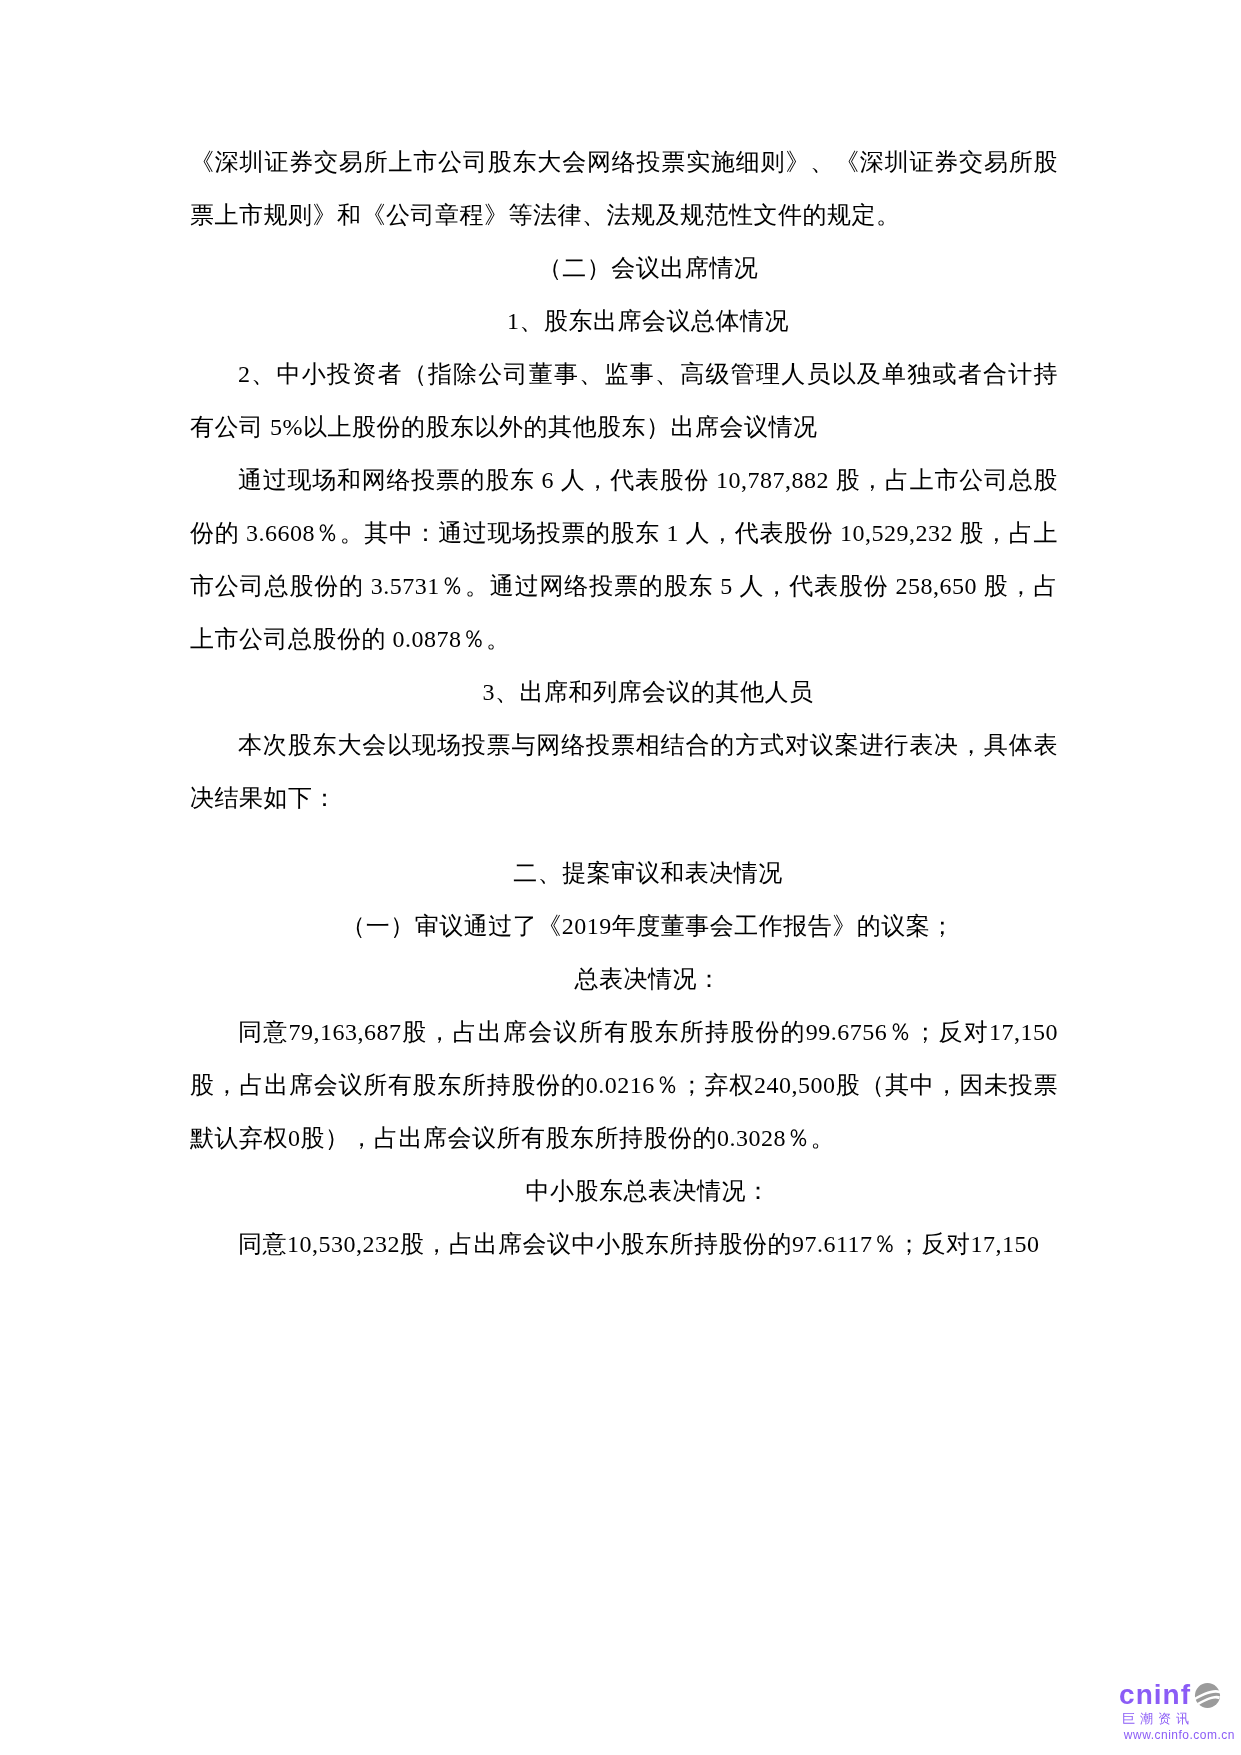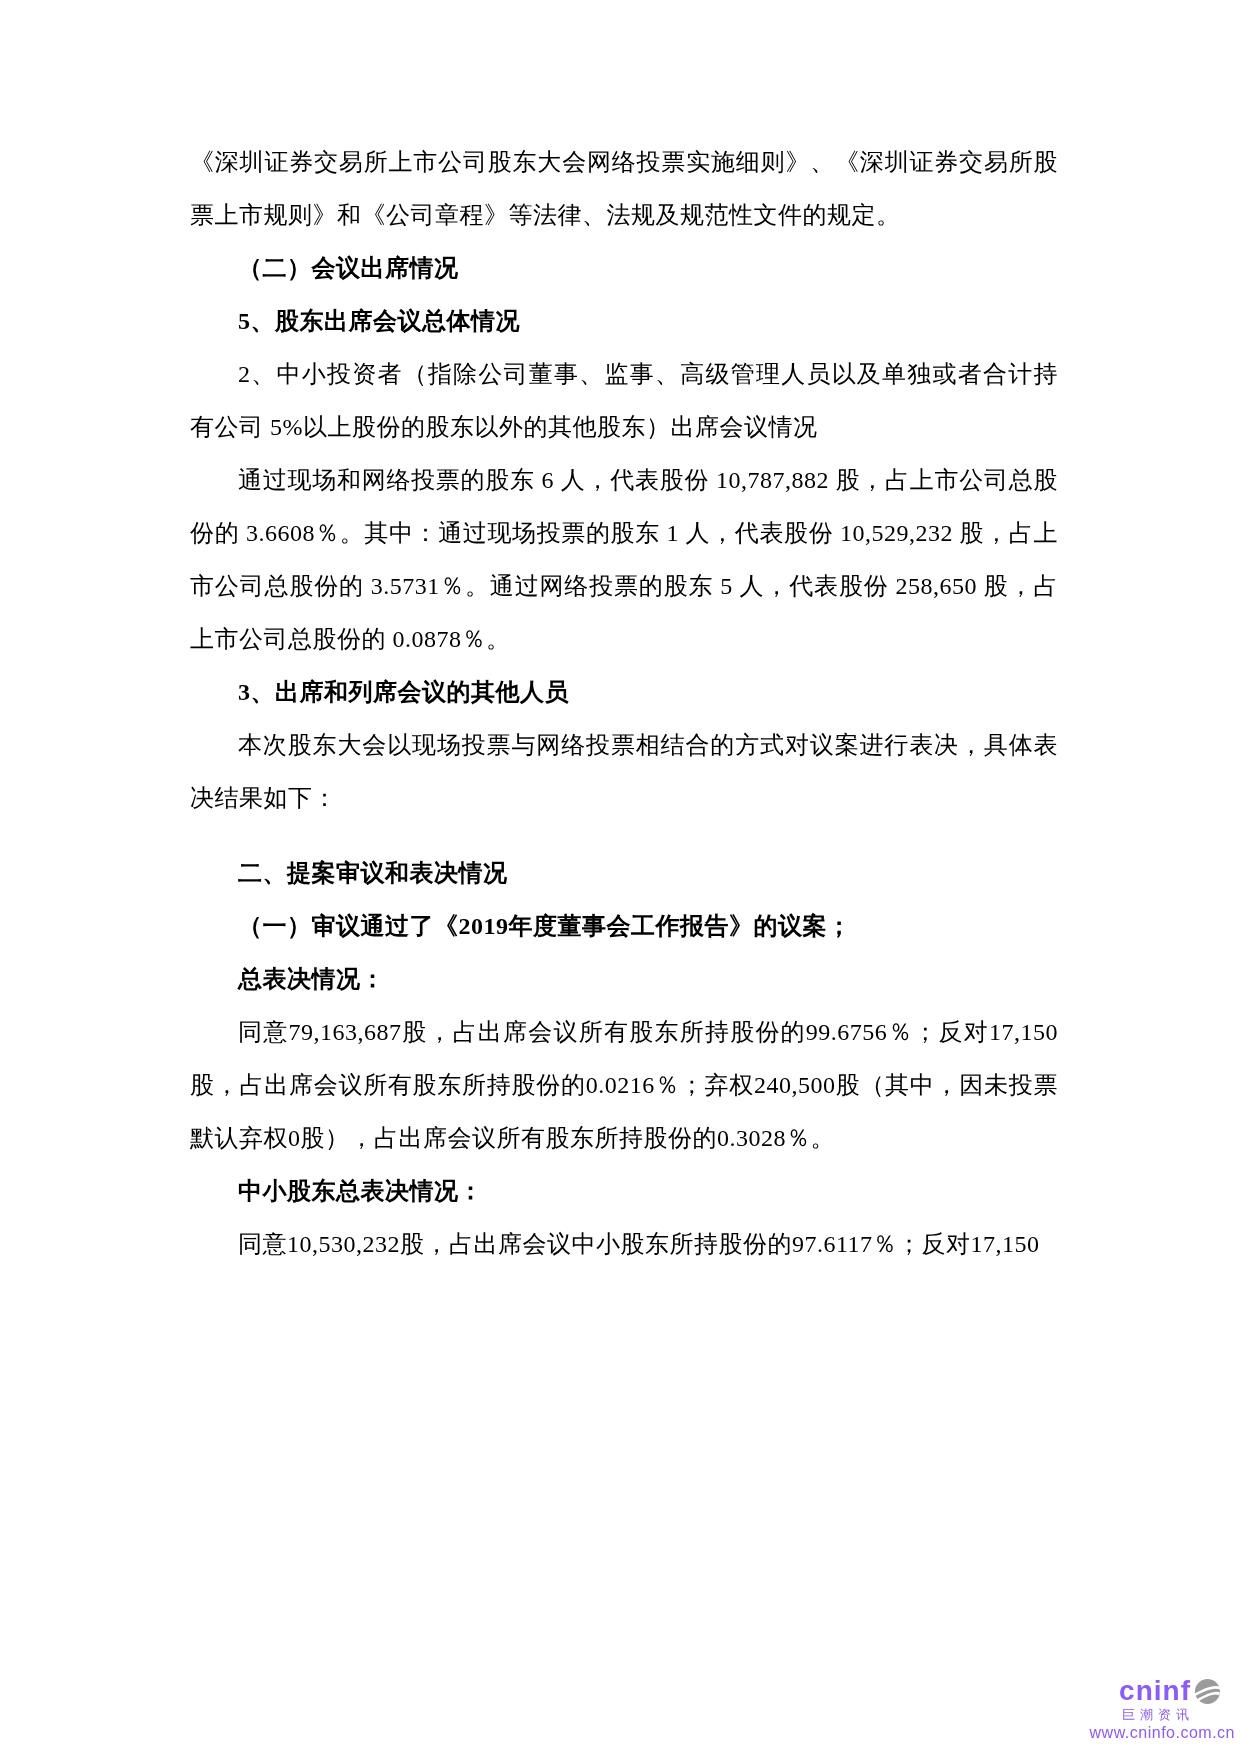--- a/index.html
+++ b/index.html
@@ -38,22 +38,21 @@
     letter-spacing: 0.5px;
     word-break: break-all;
   }
   .doc-content p.indent {
     text-indent: 2em;
   }
   .doc-content p.section-gap {
     margin-top: 22px;
   }
   .doc-content p.short {
-    text-align: left;
-    font-weight: bold;
+    text-align: center;
   }
   .watermark {
     position: absolute;
     right: 6px;
     bottom: 14px;
     text-align: right;
     color: #8b5cf6;
     font-family: "Liberation Sans", "DejaVu Sans", sans-serif;
     line-height: 1;
   }
@@ -75,33 +74,33 @@
     height: 27px;
     display: block;
   }
   .logo-cn {
     font-size: 13px;
     letter-spacing: 5px;
     margin-top: 3px;
     margin-right: 41px;
   }
   .logo-url {
-    font-size: 16px;
+    font-size: 12px;
     letter-spacing: 0.5px;
     margin-top: 4px;
   }
 </style>
 </head>
 <body>
 
 <div class="doc-page">
   <div class="doc-content">
     <p>《深圳证券交易所上市公司股东大会网络投票实施细则》、《深圳证券交易所股票上市规则》和《公司章程》等法律、法规及规范性文件的规定。</p>
     <p class="indent short">（二）会议出席情况</p>
-    <p class="indent short">5、股东出席会议总体情况</p>
+    <p class="indent short">1、股东出席会议总体情况</p>
     <p class="indent">2、中小投资者（指除公司董事、监事、高级管理人员以及单独或者合计持有公司 5%以上股份的股东以外的其他股东）出席会议情况</p>
     <p class="indent">通过现场和网络投票的股东 6 人，代表股份 10,787,882 股，占上市公司总股份的 3.6608％。其中：通过现场投票的股东 1 人，代表股份 10,529,232 股，占上市公司总股份的 3.5731％。通过网络投票的股东 5 人，代表股份 258,650 股，占上市公司总股份的 0.0878％。</p>
     <p class="indent short">3、出席和列席会议的其他人员</p>
     <p class="indent">本次股东大会以现场投票与网络投票相结合的方式对议案进行表决，具体表决结果如下：</p>
     <p class="indent short section-gap">二、提案审议和表决情况</p>
     <p class="indent short">（一）审议通过了《2019年度董事会工作报告》的议案；</p>
     <p class="indent short">总表决情况：</p>
     <p class="indent">同意79,163,687股，占出席会议所有股东所持股份的99.6756％；反对17,150股，占出席会议所有股东所持股份的0.0216％；弃权240,500股（其中，因未投票默认弃权0股），占出席会议所有股东所持股份的0.3028％。</p>
     <p class="indent short">中小股东总表决情况：</p>
     <p class="indent">同意10,530,232股，占出席会议中小股东所持股份的97.6117％；反对17,150</p>

